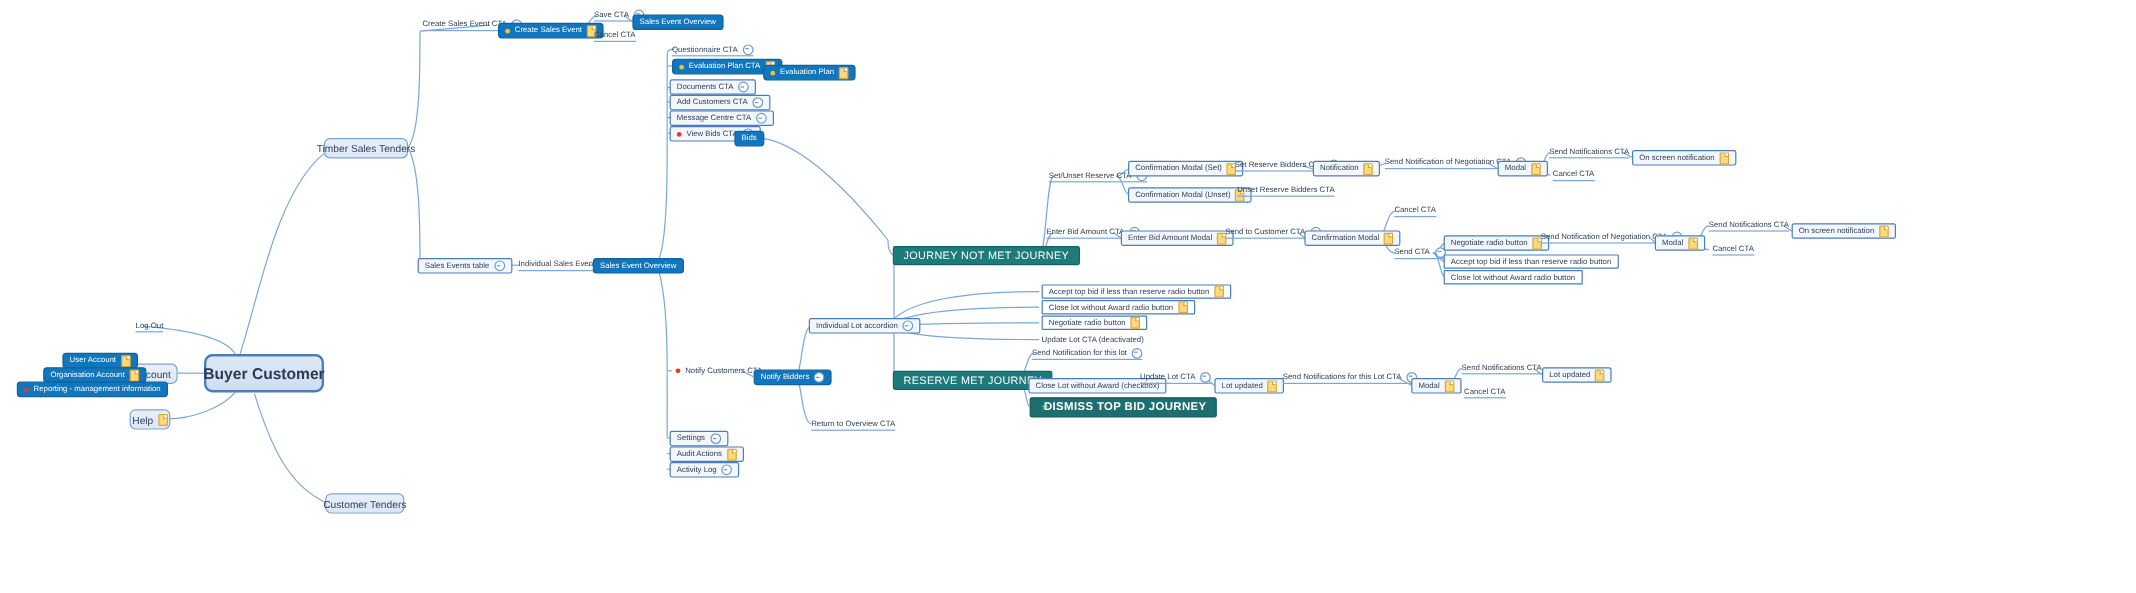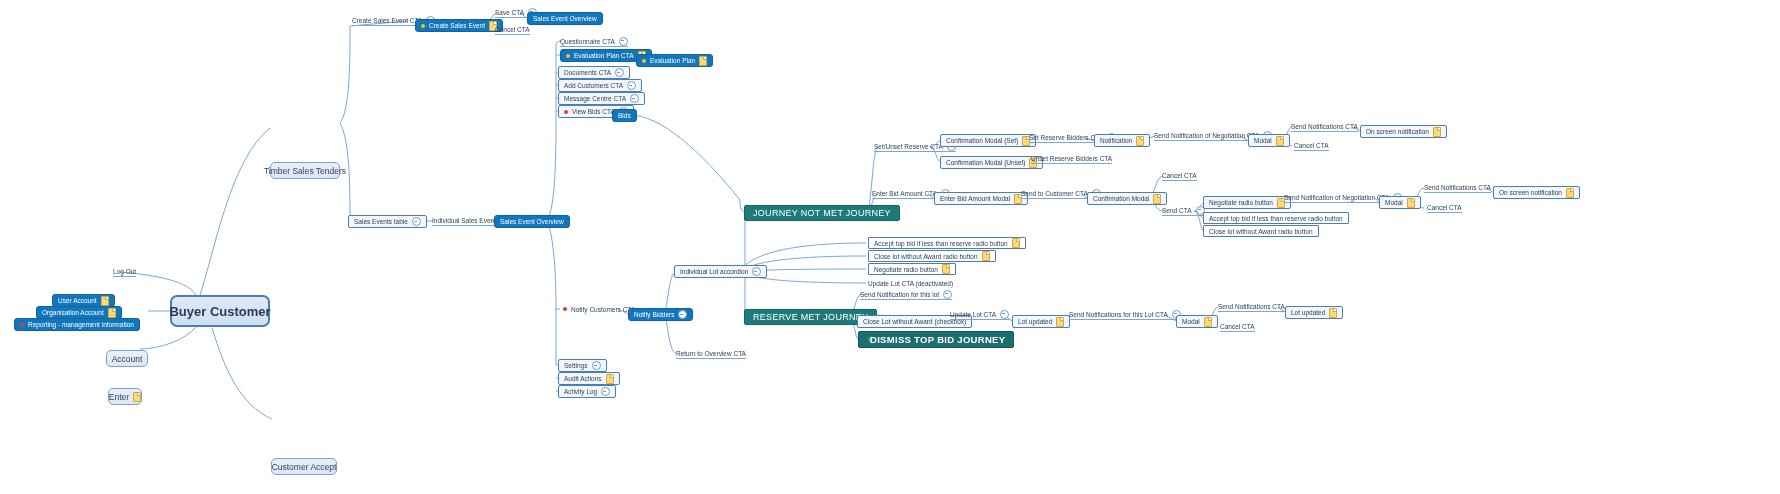--- a/index.html
+++ b/index.html
@@ -14,21 +14,21 @@
   .root{
     background:linear-gradient(180deg,#dfe9f6 0%,#cfdef1 100%);
     border:2px solid #4a7ebb;border-radius:7px;
     color:#2b3a55;font-weight:bold;font-size:13px;
     padding:0 14px;height:32px;justify-content:center;
   }
   
   .lite{
     background:linear-gradient(180deg,#e8eff8 0%,#dce7f4 100%);
     border:1px solid #7ba2d0;border-radius:5px;
-    color:#33445c;font-size:8.5px;padding:0 8px;height:17px;justify-content:center;margin-top:47px;
+    color:#33445c;font-size:8.5px;padding:0 8px;height:17px;justify-content:center;
   }
   
   .boxed{
     background:#f3f7fc;border:1px solid #4a7ebb;
     color:#2d3e55;font-size:6.5px;padding:0 5px;height:13px;border-radius:2px;
   }
   .boxed2{
     background:#ffffff;border:1px solid #4a7ebb;
     color:#2d3e55;font-size:6.5px;padding:0 5px;height:12px;border-radius:1px;
   }
@@ -208,26 +208,26 @@
   <div class="node solid" style="left:36px;top:306px;">
     <span class="lbl">Organisation Account</span>
     <span class="ic ic-doc"></span>
   </div>
   <div class="node solid" style="left:14px;top:318px;">
     <span class="dot-r"></span>
     <span class="lbl">Reporting - management information</span>
   </div>
 
   <div class="node lite" style="left:108px;top:341px;width:34px;">
-    <span class="lbl">Enter</span>
+    <span class="lbl">Help</span>
     <span class="ic ic-doc"></span>
   </div>
 
   <div class="node lite" style="left:271px;top:411px;width:66px;">
-    <span class="lbl">Customer Accept</span>
+    <span class="lbl">Customer Tenders</span>
   </div>
 
   <div class="node lite" style="left:270px;top:115px;width:70px;">
     <span class="lbl">Timber Sales Tenders</span>
   </div>
 
   <div class="node bare" style="left:352px;top:15px;border-bottom:1px solid #7ba7d8;">
     <span class="lbl">Create Sales Event CTA</span>
     <span class="ic-collapse"></span>
   </div>

